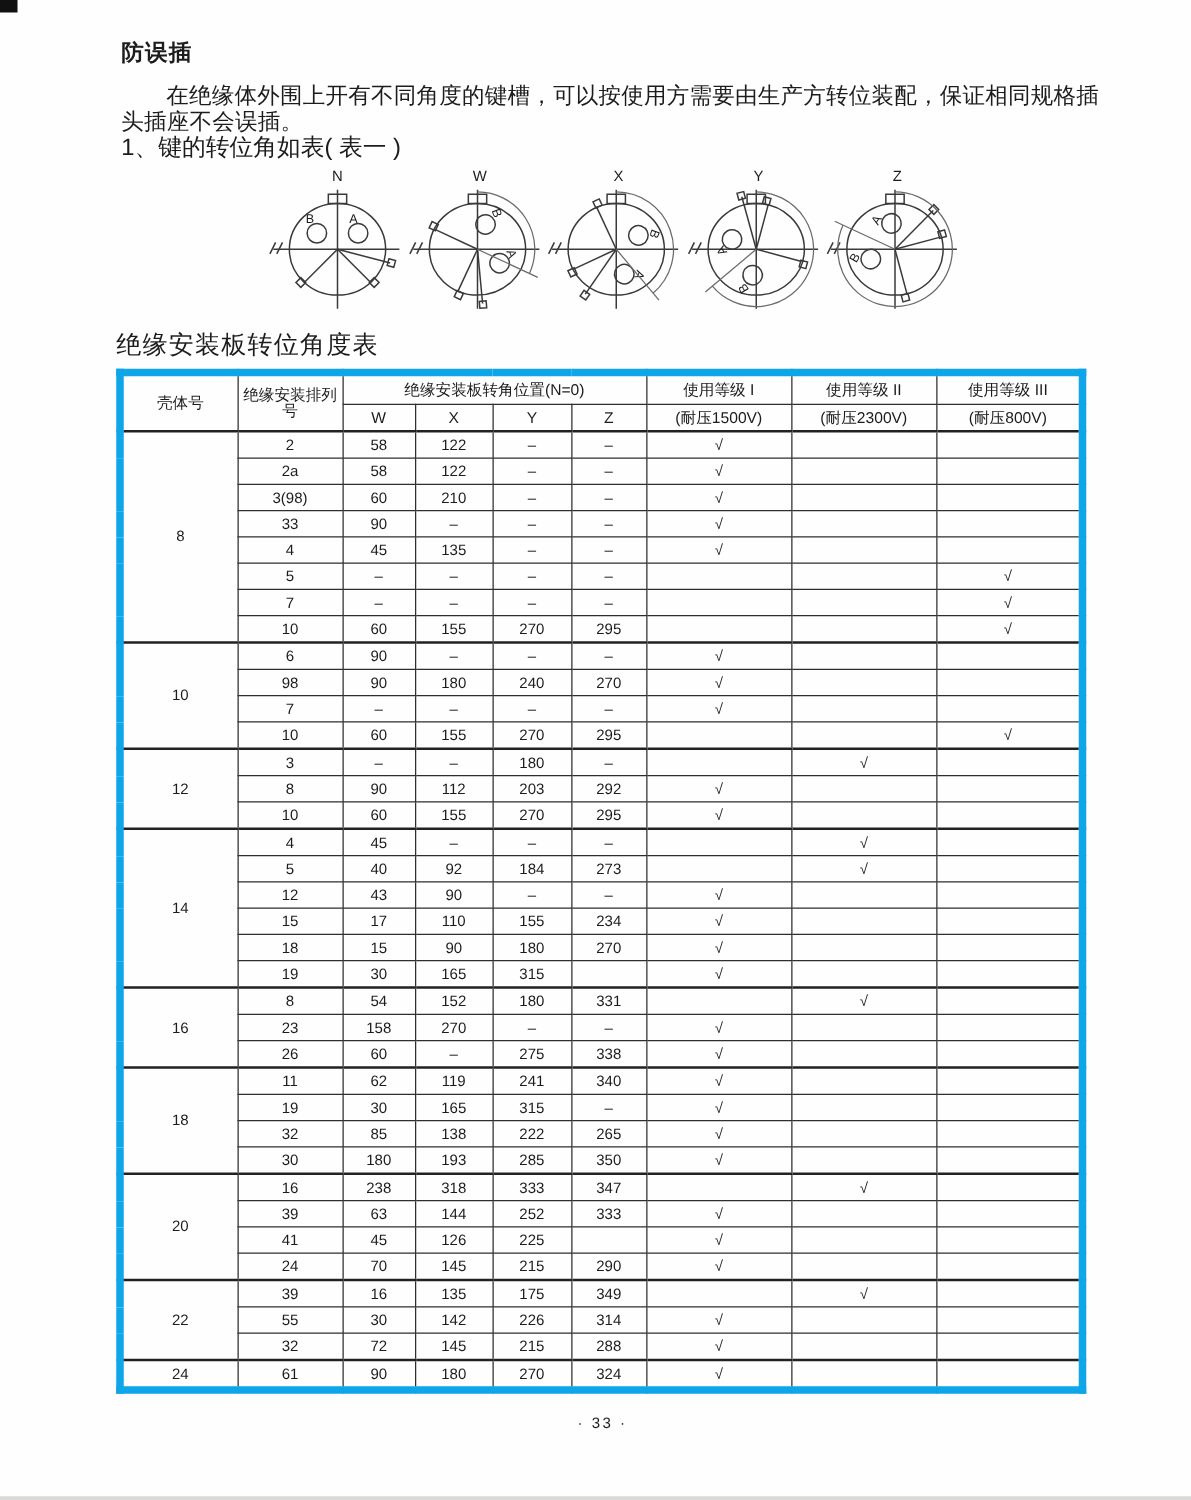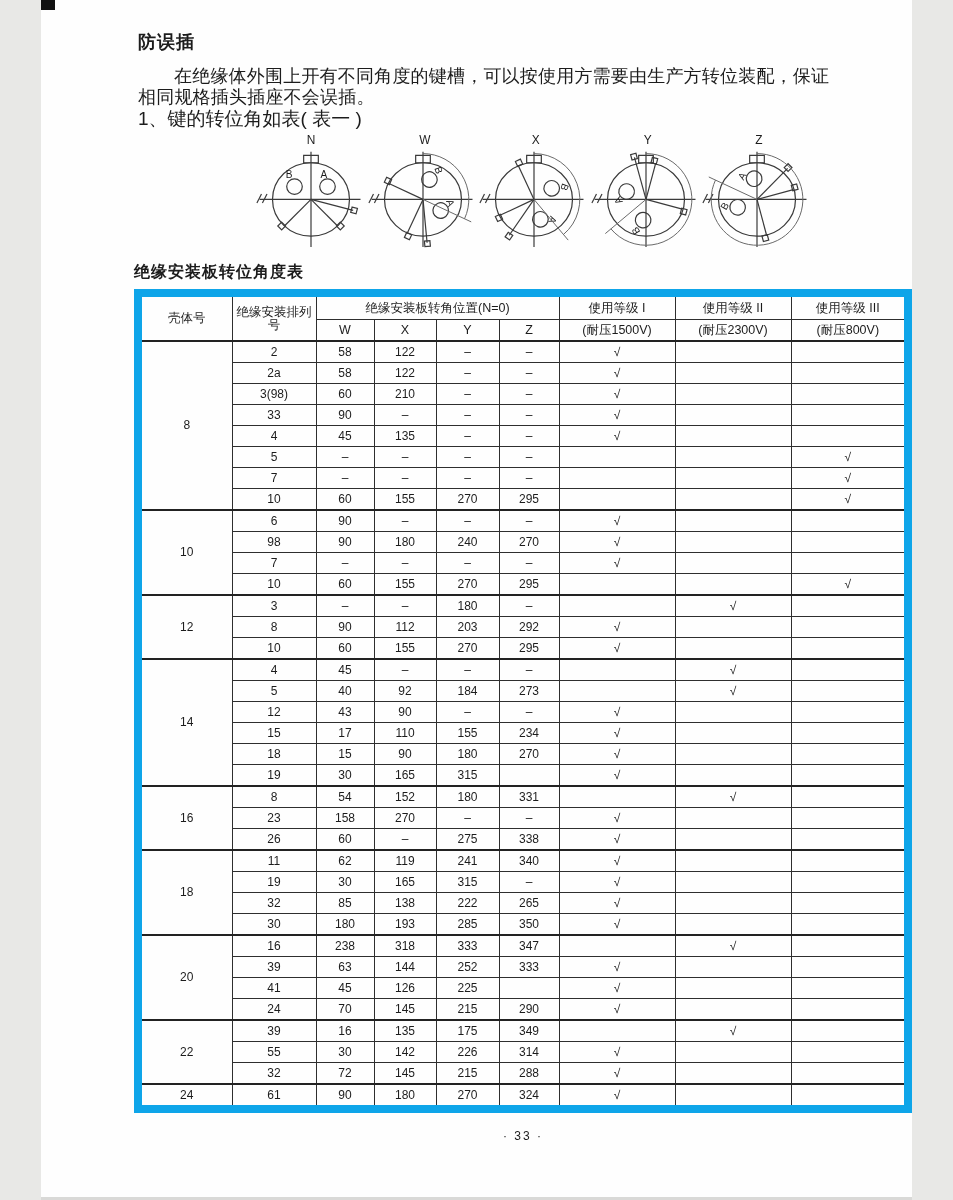--- a/index.html
+++ b/index.html
@@ -1,37 +1,37 @@
 <!DOCTYPE html>
 <html><head>
 <meta charset="utf-8">
 <style>
   html,body{margin:0;padding:0;background:#e8e8e6;}
   .page{
-    position:relative;width:871px;height:1200px;margin:0 auto;background:#fefefe;
+    position:relative;width:953px;height:1200px;margin:0 auto;background:#fefefe;
     font-family:"Liberation Sans","DejaVu Sans",sans-serif;color:#1c1c1c;
     box-sizing:border-box;padding:30px 72px 0 97px;overflow:hidden;
   }
   .page::before{content:"";position:absolute;left:0;top:0;width:14px;height:10px;background:#111;}
   .page::after{content:"";position:absolute;left:0;bottom:0;width:100%;height:3px;background:#d9d9d7;}
   h1.doc-title{font-size:18px;font-weight:bold;margin:0 0 12px 0;letter-spacing:1px;}
   .para{font-size:18px;line-height:21px;margin:0;letter-spacing:0.2px;}
   .para.indent{text-indent:2em;}
   .notes{font-size:19px;line-height:22px;margin:0;}
   .diagrams{display:flex;justify-content:space-between;width:556px;margin:2px 0 0 118px;height:122px;}
   .dial{width:110px;height:122px;}
   .dial *{vector-effect:non-scaling-stroke;}
   .dial text{font-family:"Liberation Sans","DejaVu Sans",sans-serif;}
-  h2.table-title{font-size:16px;font-weight:bold;margin:8px 0 6px -4px;letter-spacing:1px;}
+  h2.table-title{font-size:20px;font-weight:normal;margin:8px 0 6px -4px;letter-spacing:1px;}
   table.angle{border-collapse:collapse;width:770px;margin-left:-4px;table-layout:fixed;}
   table.angle th,table.angle td{
     border:1px solid #2e2e2e;text-align:center;vertical-align:middle;
     font-size:12px;padding:0 2px;height:20px;line-height:13px;overflow:hidden;
   }
-  table.angle{border:8px solid #0ea5e9;}
+  table.angle{border:6px solid #0ea5e9;}
   table.angle thead th{font-weight:normal;font-size:12.5px;}
   table.angle thead tr:first-child th{height:22px;}
   tr.group-start td{border-top:2px solid #222;}
   td.check{font-size:13px;}
   td.shell{font-size:12px;}
   .footer{width:770px;text-align:center;font-size:12px;margin-top:16px;letter-spacing:2px;}
 </style>
 </head>
 <body>
 

